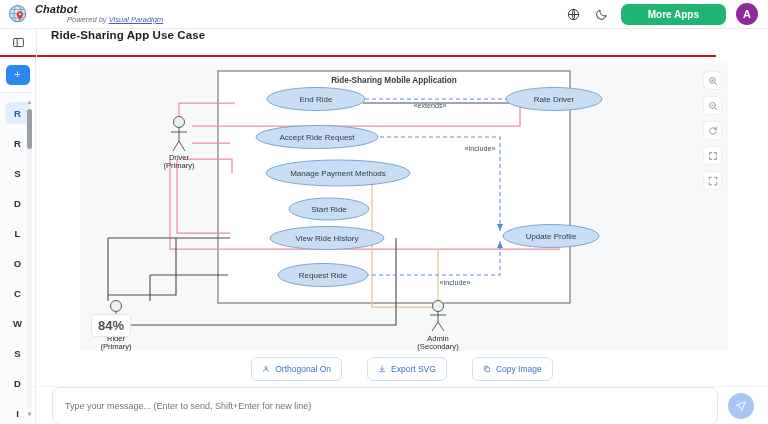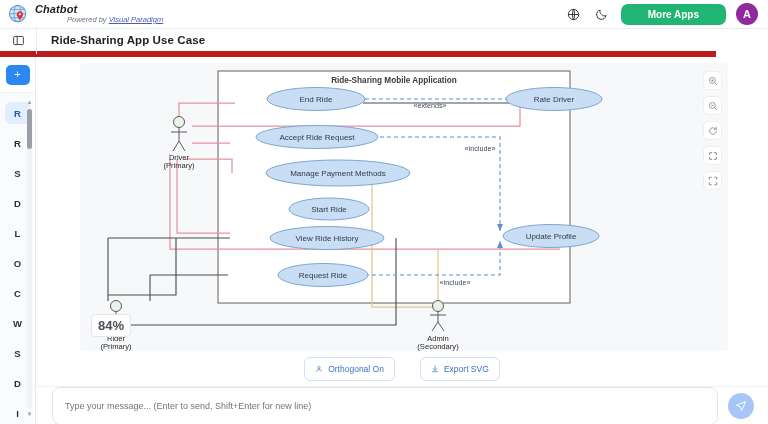--- a/index.html
+++ b/index.html
@@ -30,21 +30,21 @@
   }
   .avatar {
     width: 22px; height: 22px; border-radius: 50%; background: #8e2a9b;
     color: #fff; font-size: 11px; font-weight: bold;
     display: flex; align-items: center; justify-content: center; cursor: pointer;
   }
 
   
   .panel-header {
     position: absolute; top: 29px; left: 0; width: 716px; height: 28px;
-    border-bottom: 6px solid #b91c1c; display: flex; align-items: center;
+    border-bottom: 2px solid #b91c1c; display: flex; 
     background: #fff;
   }
   .ph-toggle { width: 36px; display: flex; align-items: center; justify-content: center; cursor: pointer; }
   .ph-divider { width: 1px; height: 28px; background: #e9ecef; }
   .ph-title { font-size: 11.5px; font-weight: bold; color: #1b1f24; padding-left: 14px; letter-spacing: .1px; }
 
   
   .rail {
     position: absolute; top: 57px; left: 0; width: 36px; height: 367px;
     background: #fafbfc; border-right: 1px solid #e9ecef;
@@ -330,20 +330,29 @@
       <span>Orthogonal On</span>
     </button>
     <button class="action-btn">
       <span>
         <svg width="8" height="8" viewBox="0 0 24 24" fill="none" stroke="#3b73c4" stroke-width="2.2" stroke-linecap="round">
           <path d="M12 3v12M7 11l5 5 5-5M4 20h16"></path>
         </svg>
       </span>
       <span>Export SVG</span>
     </button>
+    <button class="action-btn">
+      <span>
+        <svg width="8" height="8" viewBox="0 0 24 24" fill="none" stroke="#3b73c4" stroke-width="2">
+          <rect x="8" y="8" width="12" height="12" rx="2"></rect>
+            <path d="M4 16V5a1 1 0 011-1h11"></path>
+        </svg>
+      </span>
+      <span>Copy Image</span>
+    </button>
   </div>
 </div>
 
 <div class="chatbar">
   <input class="chat-input" type="text" placeholder="Type your message... (Enter to send, Shift+Enter for new line)" style="">
   <button class="send-btn">
     <span>
       <svg width="12" height="12" viewBox="0 0 24 24" fill="none" stroke="#ffffff" stroke-width="1.9" stroke-linejoin="round">
         <path d="M21 3L3 10.5l7.5 3L13.5 21 21 3z"></path>
       </svg>

